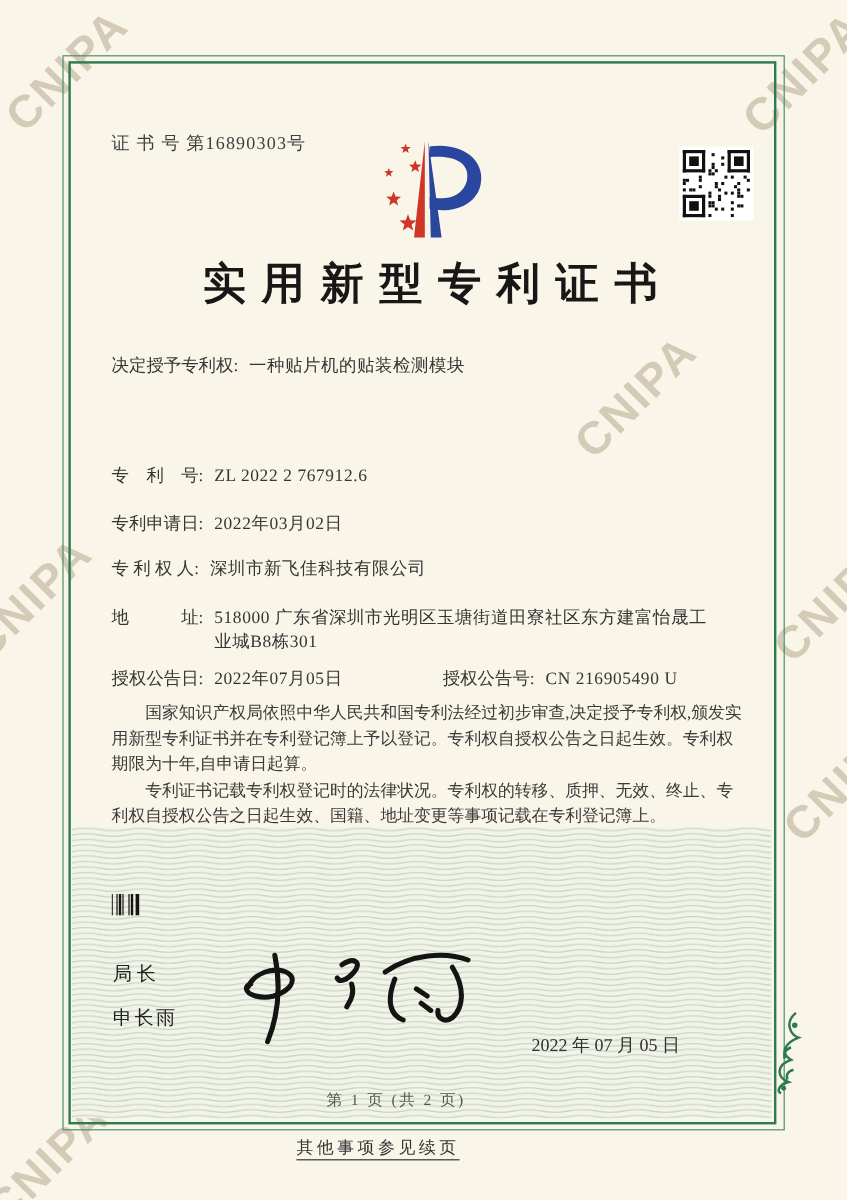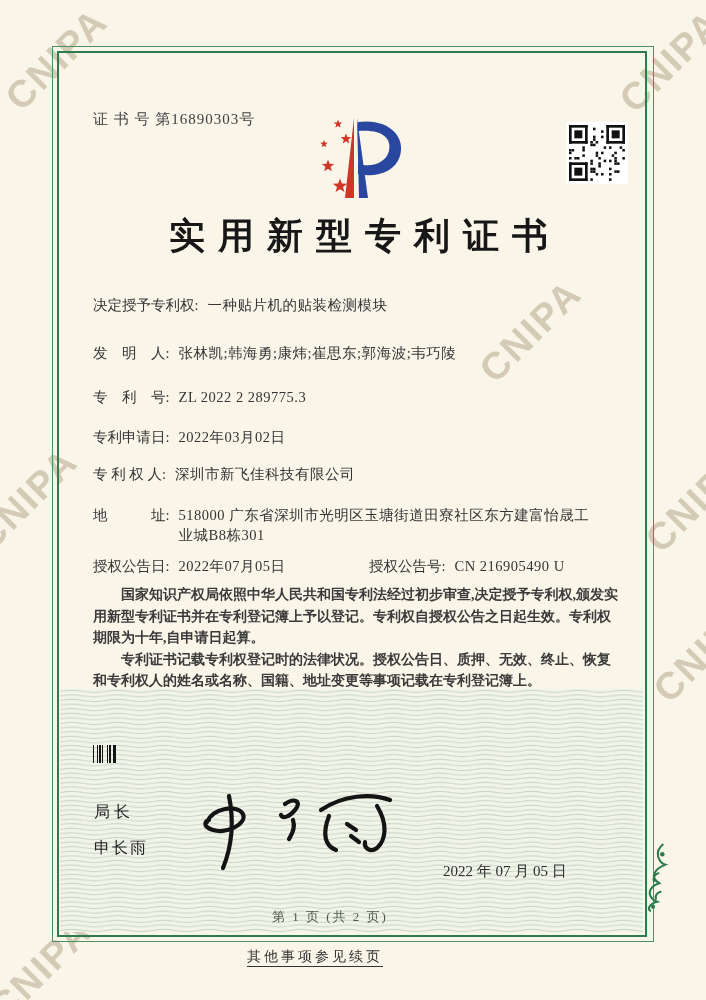--- a/index.html
+++ b/index.html
@@ -31,21 +31,21 @@
   .row-patno{top:388px;}
   .row-appdate{top:428px;}
   .row-patentee{top:465px;}
   .row-address{top:506px;}
   .row-address .val{display:inline-block;width:418px;vertical-align:top;}
   .row-grant{top:557px;}
   .grant-b{position:absolute;left:276px;top:0;}
   
   .body-text{position:absolute;left:93px;top:584px;width:527px;font-size:14px;
              line-height:21.5px;color:#3a3a3a;}
-  .body-text p{margin:0;text-indent:2em;font-weight:bold;}
+  .body-text p{margin:0;text-indent:2em;}
   
   .barcode{position:absolute;left:93px;top:745px;width:190px;height:18px;}
   
   .signer-title{position:absolute;left:94px;top:802px;font-size:16px;letter-spacing:4px;color:#222;}
   .signer-name{position:absolute;left:94px;top:838px;font-size:16px;letter-spacing:2px;color:#222;}
   .sig{position:absolute;left:193px;top:776px;width:215px;height:95px;}
   .issue-date{position:absolute;left:443px;top:862px;font-size:15px;color:#2f2f2f;}
   .vine{position:absolute;left:634px;top:842px;width:36px;height:70px;}
   .page-indicator{position:absolute;left:0;top:908px;width:660px;text-align:center;
                   font-size:13px;color:#4c5a4c;letter-spacing:2px;}
@@ -165,45 +165,42 @@
         <rect x="24.333333333333332" y="56.33333333333333" width="2.533333333333333" height="2.533333333333333"></rect>
         <rect x="43" y="56.33333333333333" width="2.533333333333333" height="2.533333333333333"></rect>
       </g>
   </svg>
 
   <div class="title">实用新型专利证书</div>
 
   <div class="row row-name">
     <span class="lbl">决定授予专利权:</span><span class="val">一种贴片机的贴装检测模块</span>
   </div>
-  <div class="row row-inventor">
-    <span class="lbl">发　明　人:</span><span class="val">张林凯;韩海勇;康炜;崔思东;郭海波;韦巧陵</span>
-  </div>
   <div class="row row-patno">
-    <span class="lbl">专　利　号:</span><span class="val">ZL 2022 2 289775.3</span>
+    <span class="lbl">专　利　号:</span><span class="val">ZL 2022 2 767912.6</span>
   </div>
   <div class="row row-appdate">
     <span class="lbl">专利申请日:</span><span class="val">2022年03月02日</span>
   </div>
   <div class="row row-patentee">
     <span class="lbl">专 利 权 人:</span><span class="val">深圳市新飞佳科技有限公司</span>
   </div>
   <div class="row row-address">
     <span class="lbl">地　　　址:</span><span class="val">518000 广东省深圳市光明区玉塘街道田寮社区东方建富怡晟工业城B8栋301</span>
   </div>
   <div class="row row-grant">
     <span class="lbl">授权公告日:</span><span class="val">2022年07月05日</span>
     <span class="grant-b">
       <span class="lbl">授权公告号:</span><span class="val">CN 216905490 U</span>
     </span>
   </div>
 
   <div class="body-text">
     <p>国家知识产权局依照中华人民共和国专利法经过初步审查,决定授予专利权,颁发实用新型专利证书并在专利登记簿上予以登记。专利权自授权公告之日起生效。专利权期限为十年,自申请日起算。</p>
-    <p>专利证书记载专利权登记时的法律状况。授权公告日、质押、无效、终止、恢复和专利权人的姓名或名称、国籍、地址变更等事项记载在专利登记簿上。</p>
+    <p>专利证书记载专利权登记时的法律状况。专利权的转移、质押、无效、终止、专利权自授权公告之日起生效、国籍、地址变更等事项记载在专利登记簿上。</p>
   </div>
 
   <svg class="barcode" viewBox="0 0 190 18" preserveAspectRatio="none" xmlns="http://www.w3.org/2000/svg">
     <g id="barcode-bars" fill="#151515">
         <rect x="0" y="0" width="1" height="18"></rect>
         <rect x="4" y="0" width="1" height="18"></rect>
         <rect x="6" y="0" width="2" height="18"></rect>
         <rect x="9" y="0" width="1" height="18"></rect>
         <rect x="14" y="0" width="1" height="18"></rect>
         <rect x="16" y="0" width="2" height="18"></rect>

